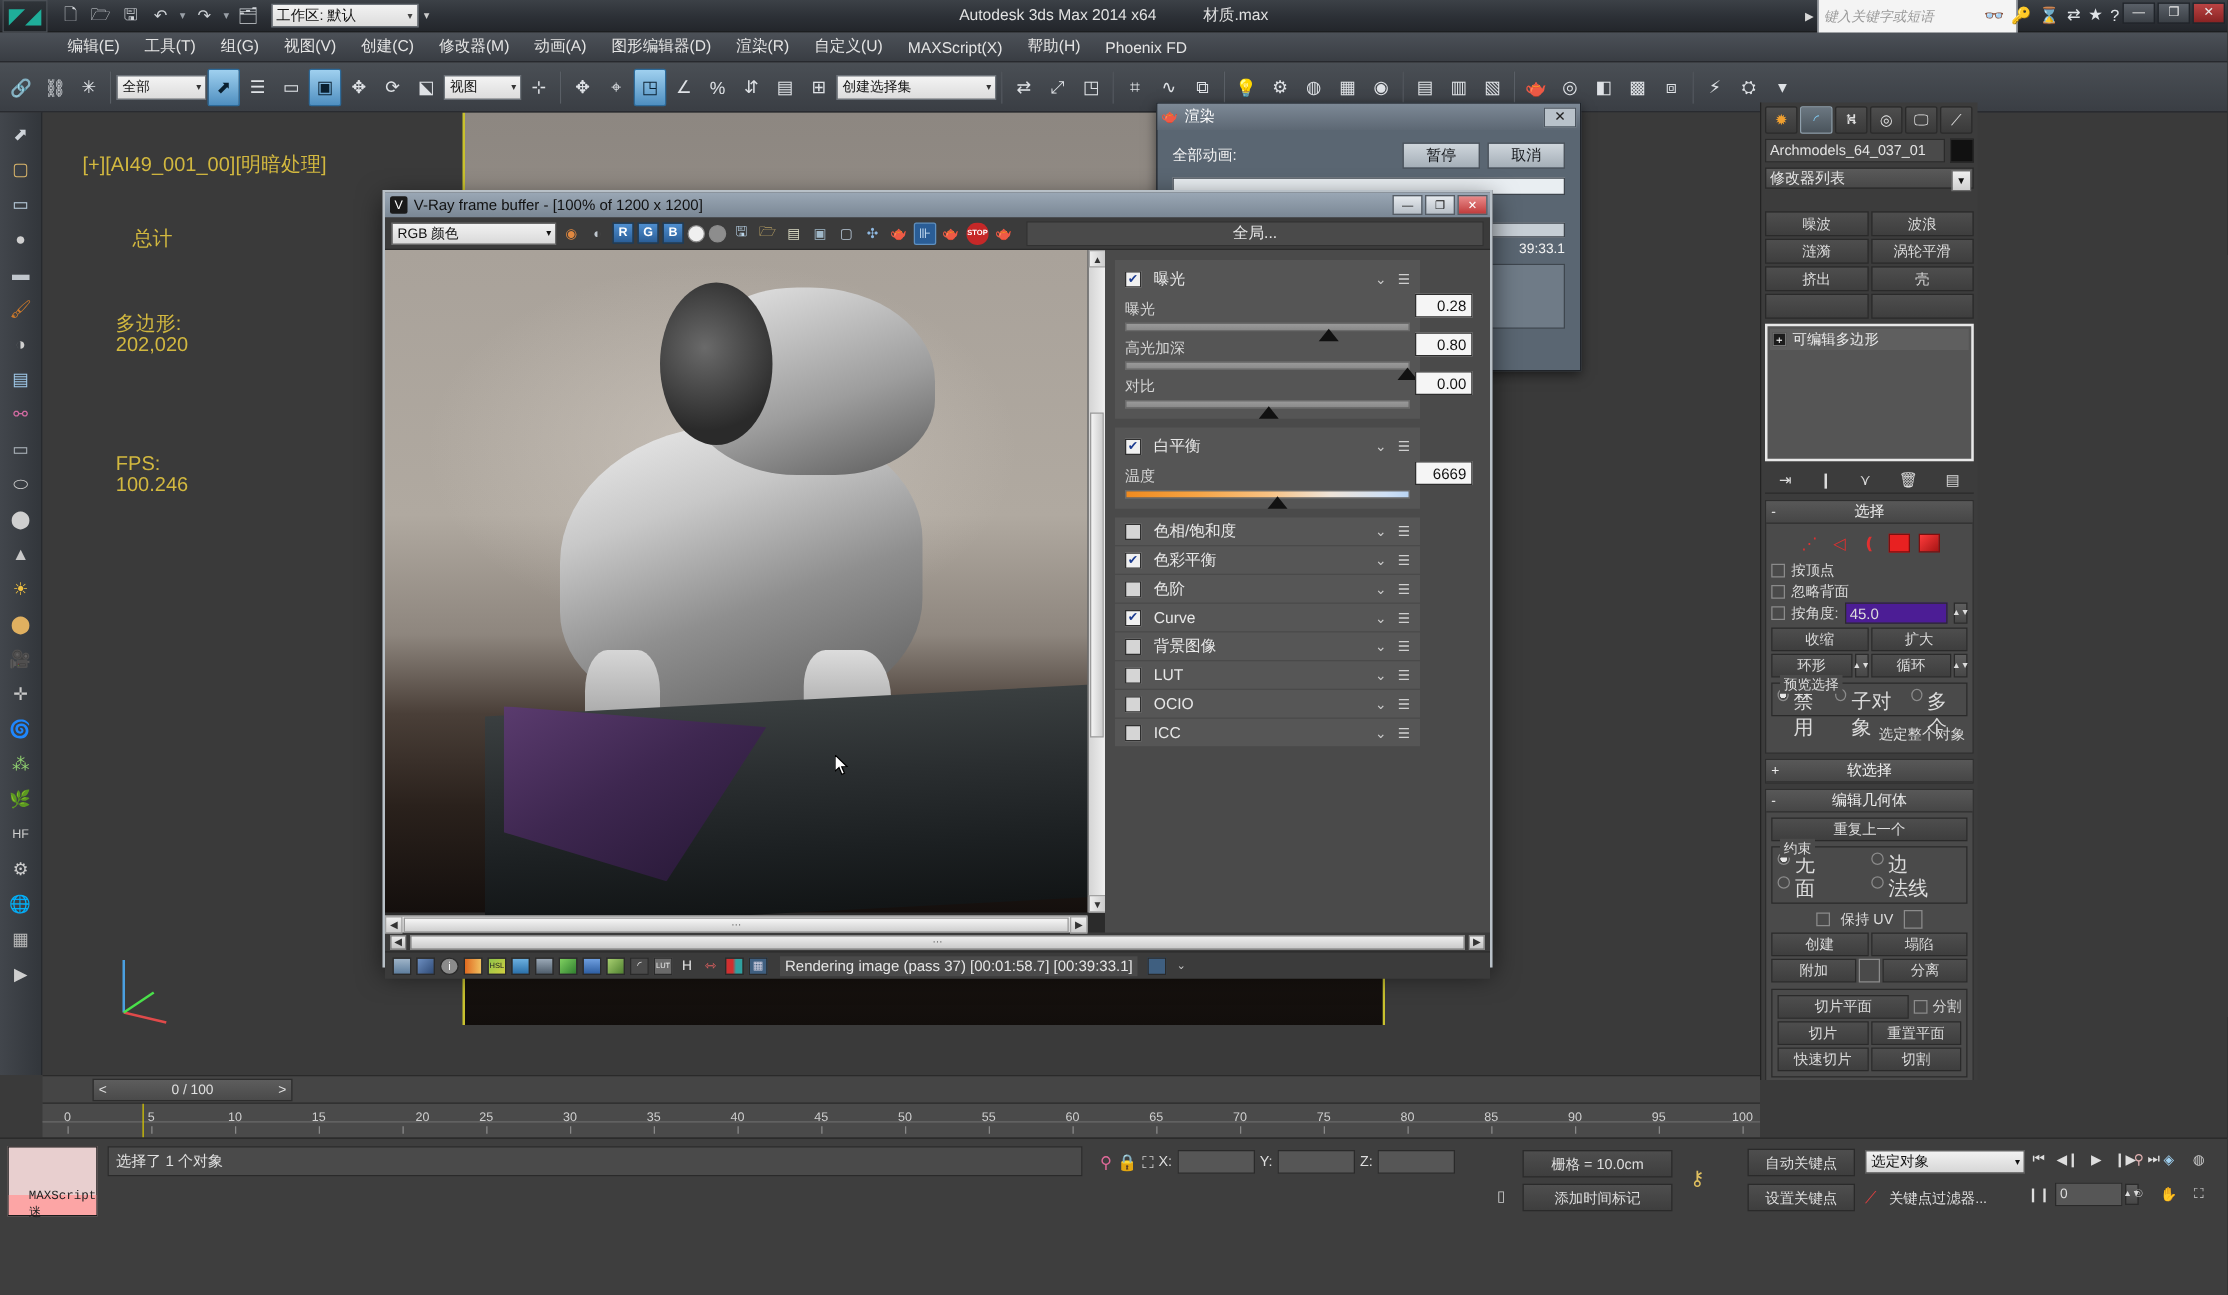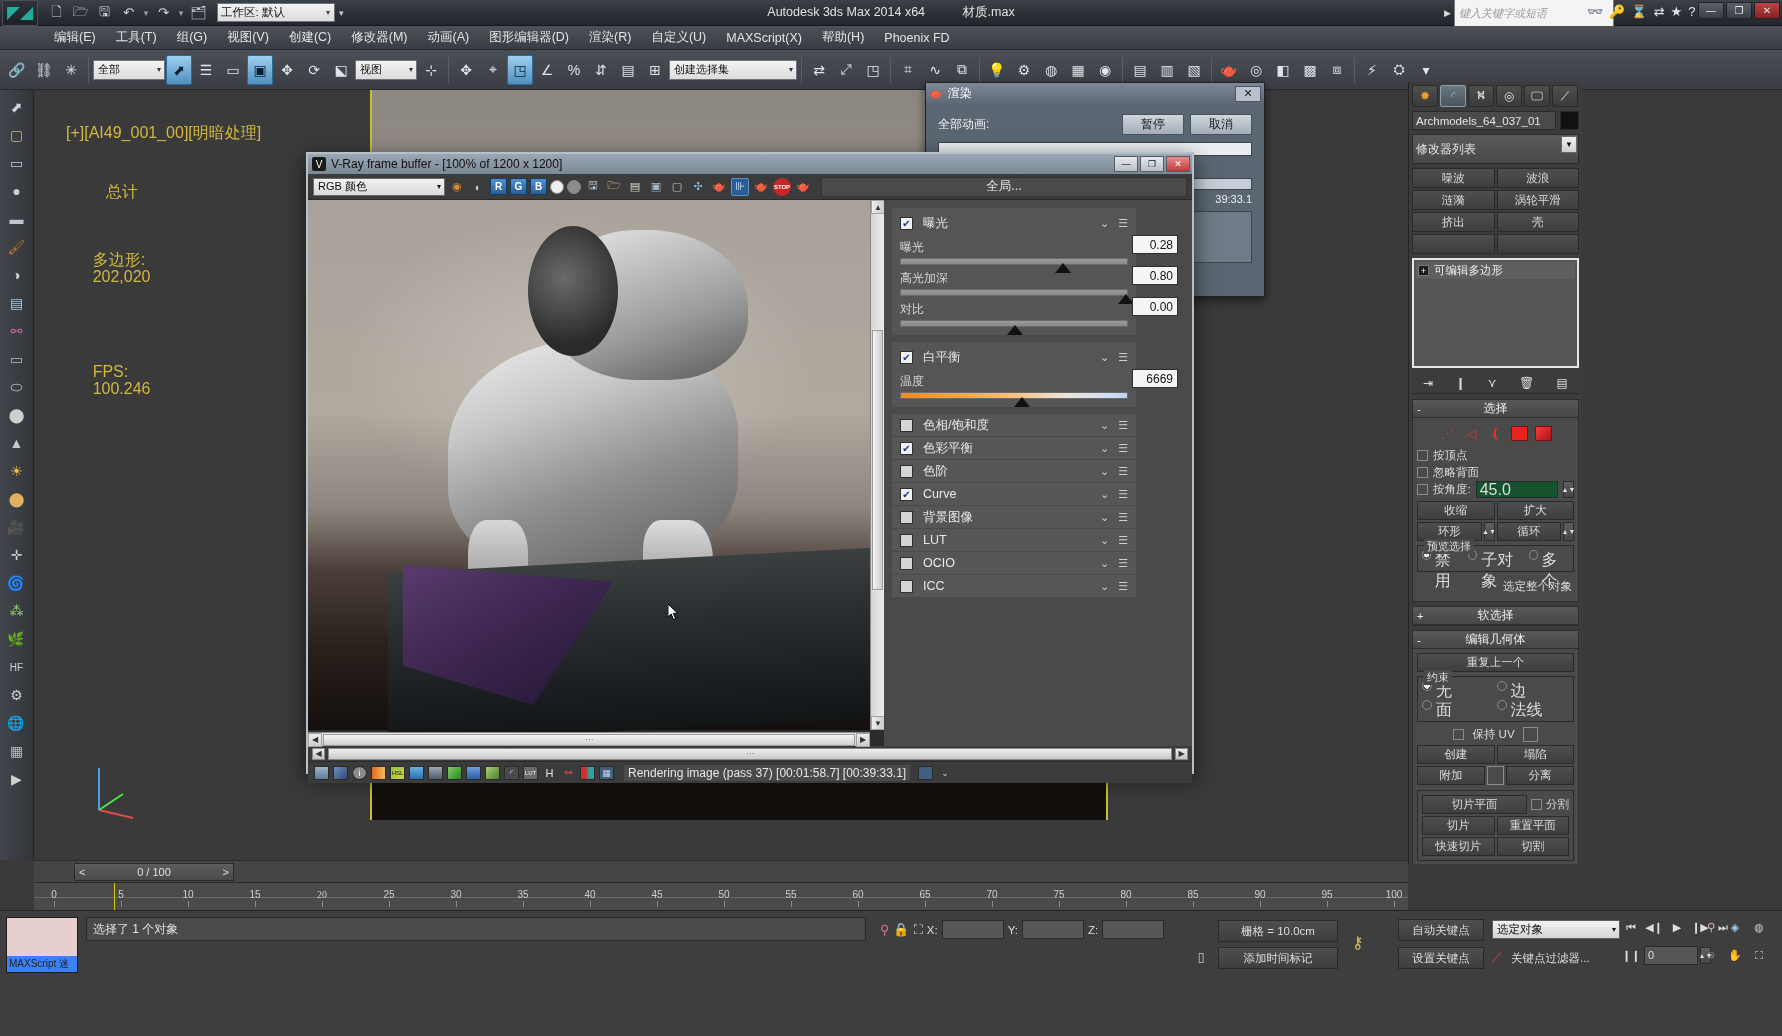--- a/index.html
+++ b/index.html
@@ -351,23 +351,23 @@
     font-size:12px; color:#e0e0e0; border-radius:2px;
   }
   .cp-tab.active{ background:linear-gradient(180deg,#6b7781,#4a545c); border-color:#8fa0ad;}
   .namerow{ display:flex; gap:4px; margin-bottom:4px; }
   .namefield{
     flex:1; height:19px; background:#4a4a4a; border:1px solid #2a2a2a;
     color:#e4e4e4; font-size:11.5px; display:flex;align-items:center; padding:0 3px;
   }
   .colorchip{ width:19px;height:19px; background:#111; border:1px solid #2a2a2a;}
   .modlist{
-    height:30px; background:linear-gradient(180deg,#5a5a5a,#484848);
+    height:17px; background:linear-gradient(180deg,#5a5a5a,#484848);
     border:1px solid #2a2a2a; color:#e4e4e4; font-size:12px;
-    display:flex; align-items:center; padding:0 3px; position:relative; margin-bottom:4px;
+    display:flex; align-items:center; padding:0 3px; position:relative; margin-bottom:18px;
   }
   .modlist .arrow{
     position:absolute; right:1px; top:1px; width:16px;height:17px;
     background:linear-gradient(180deg,#f0f0f0,#cfcfcf); color:#111; font-size:8px;
     display:flex;align-items:center;justify-content:center; border:1px solid #6a6a6a;
   }
   .btn-grid{ display:grid; grid-template-columns:1fr 1fr; gap:2px; margin-bottom:4px; }
   .gbtn{
     height:20px; background:linear-gradient(180deg,#4e4e4e,#3e3e3e);
     border:1px solid #2a2a2a; color:#dcdcdc; font-size:11.5px;
@@ -400,22 +400,22 @@
   .rollup-head .pm{ position:absolute; left:4px; font-size:11px; }
   .rollup-body{ padding:4px; }
   .selicons{ display:flex; gap:7px; justify-content:center; margin:4px 0 6px 0; }
   .selicon{ width:17px;height:15px; color:#e03030; font-size:13px;
             display:flex;align-items:center;justify-content:center;}
   .selicon.filled{ background:#e82121; border:1px solid #7c0f0f;}
   .selicon.cube{ background:linear-gradient(135deg,#ff3b3b,#a51414); border:1px solid #7c0f0f;}
   .chkrow{ display:flex; align-items:center; gap:5px; height:17px; font-size:11.5px; color:#dcdcdc;}
   .chk{ width:11px;height:11px; background:#4a4a4a; border:1px solid #8b8b8b; }
   .numfield{
-    flex:1; height:17px; background:#14532d; border:1px solid #2b2b2b;
-    color:#ddd; font-size:16px; display:flex;align-items:center; padding:0 3px;
+    flex:1; height:17px; background:#4c1d95; border:1px solid #2b2b2b;
+    color:#ddd; font-size:12px; display:flex;align-items:center; padding:0 3px;
   }
   .spin{ width:11px;height:17px; background:linear-gradient(180deg,#5e5e5e,#474747);
          border:1px solid #2b2b2b; color:#ddd; font-size:7px;
          display:flex;flex-direction:column;align-items:center;justify-content:center;}
   .grp{ border:1px solid #2a2a2a; margin:4px 0; padding:4px 4px 4px 4px; position:relative;}
   .grp-title{ position:absolute; top:-7px; left:6px; background:#4a4a4a;
               padding:0 3px; font-size:11px; color:#dcdcdc;}
   .radrow{ display:flex; align-items:flex-start; gap:4px; font-size:16px; color:#dcdcdc; height:17px;}
   .rad{ width:10px;height:10px;border-radius:50%;border:1px solid #8b8b8b;background:#4a4a4a;}
   .rad.on{ background:radial-gradient(circle,#e8e8e8 45%, #4a4a4a 50%); }
@@ -452,23 +452,23 @@
   
   #botleft{
     left:0; top:910px; width:1782px; height:126px;
     background:#3e3e3e; border-top:1px solid #262626;
   }
   .mini-listener{
     position:absolute; left:6px; top:6px; width:72px; height:56px;
     background:#e8cfcf; border:1px solid #1c1c1c;
   }
   .mini-listener .lbl{
-    position:absolute; left:0; bottom:0; width:100%; height:16px; background:#3b82f6;
-    font-family:Liberation Sans, sans-serif; font-size:10px; color:#222;
-    display:flex; align-items:center; padding-left:2px;
+    position:absolute; left:0; bottom:0; width:100%; height:16px; background:#fca5a5;
+    font-family:Liberation Mono, monospace; font-size:10px; color:#222;
+    display:flex; align-items:center; padding-left:16px;
   }
   .statusline{
     position:absolute; left:86px; height:24px; background:#4a4a4a;
     border:1px solid #2a2a2a; display:flex; align-items:center;
     padding:0 6px; font-size:12px; color:#e0e0e0;
   }
   .coordwrap{ position:absolute; display:flex; align-items:center; gap:4px; font-size:11.5px; color:#ddd;}
   .coordfield{ width:62px;height:19px;background:#565656;border:1px solid #2a2a2a;}
   .pillbtn{
     height:22px; background:linear-gradient(180deg,#4e4e4e,#3e3e3e);
@@ -1101,21 +1101,21 @@
   <div class="keyrange"></div>
   <div id="tickrow">
       <div class="tick" style="left: 20px;">0</div>
       <div class="tickmark" style="left: 20px;"></div>
       <div class="tick" style="left: 87px;">5</div>
       <div class="tickmark" style="left: 87px;"></div>
       <div class="tick" style="left: 154px;">10</div>
       <div class="tickmark" style="left: 154px;"></div>
       <div class="tick" style="left: 221px;">15</div>
       <div class="tickmark" style="left: 221px;"></div>
-      <div class="tick" style="left: 288px; font-family: Liberation Serif, serif;">20</div>
+      <div class="tick" style="left: 304px;">20</div>
       <div class="tickmark" style="left: 288px;"></div>
       <div class="tick" style="left: 355px;">25</div>
       <div class="tickmark" style="left: 355px;"></div>
       <div class="tick" style="left: 422px;">30</div>
       <div class="tickmark" style="left: 422px;"></div>
       <div class="tick" style="left: 489px;">35</div>
       <div class="tickmark" style="left: 489px;"></div>
       <div class="tick" style="left: 556px;">40</div>
       <div class="tickmark" style="left: 556px;"></div>
       <div class="tick" style="left: 623px;">45</div>

